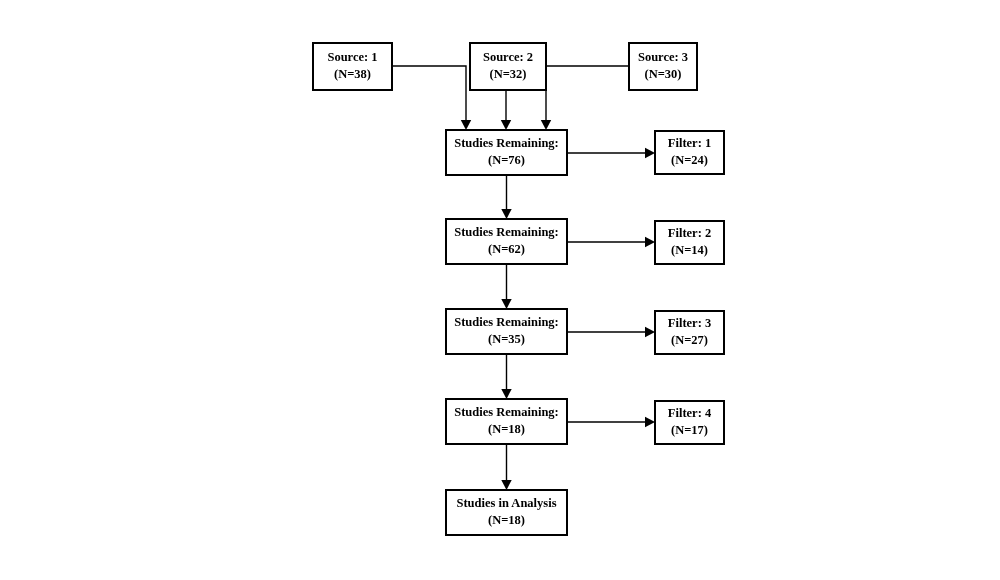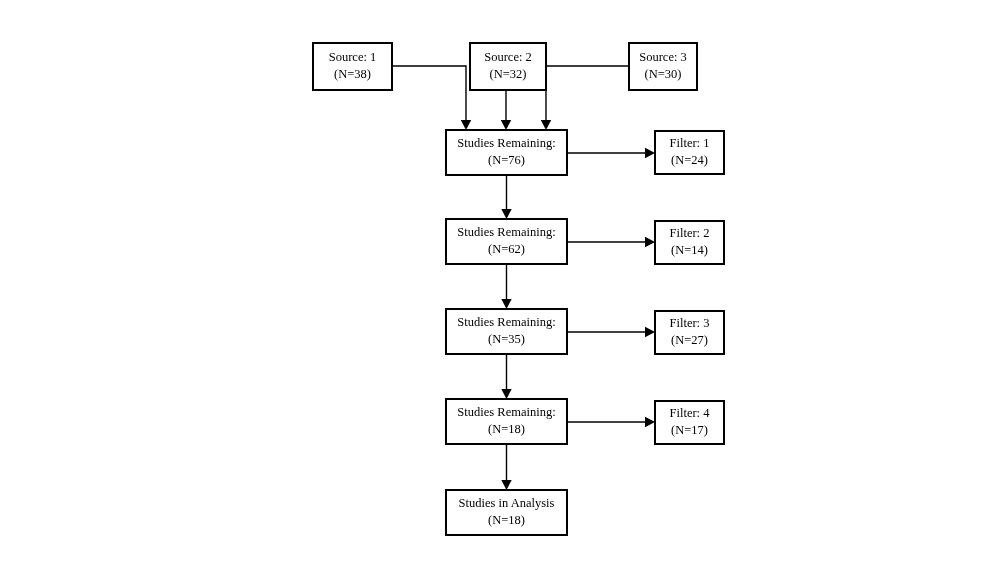--- a/index.html
+++ b/index.html
@@ -11,20 +11,21 @@
   body {
     width: 1000px;
     height: 580px;
     font-family: "Liberation Serif", "DejaVu Serif", serif;
     overflow: hidden;
   }
   #diagram-root {
     position: relative;
     width: 1000px;
     height: 580px;
+    font-weight: bold;
   }
   svg.flow-canvas {
     display: block;
     width: 1000px;
     height: 580px;
   }
   .node-box {
     fill: #ffffff;
     stroke: #000000;
     stroke-width: 1.1;

